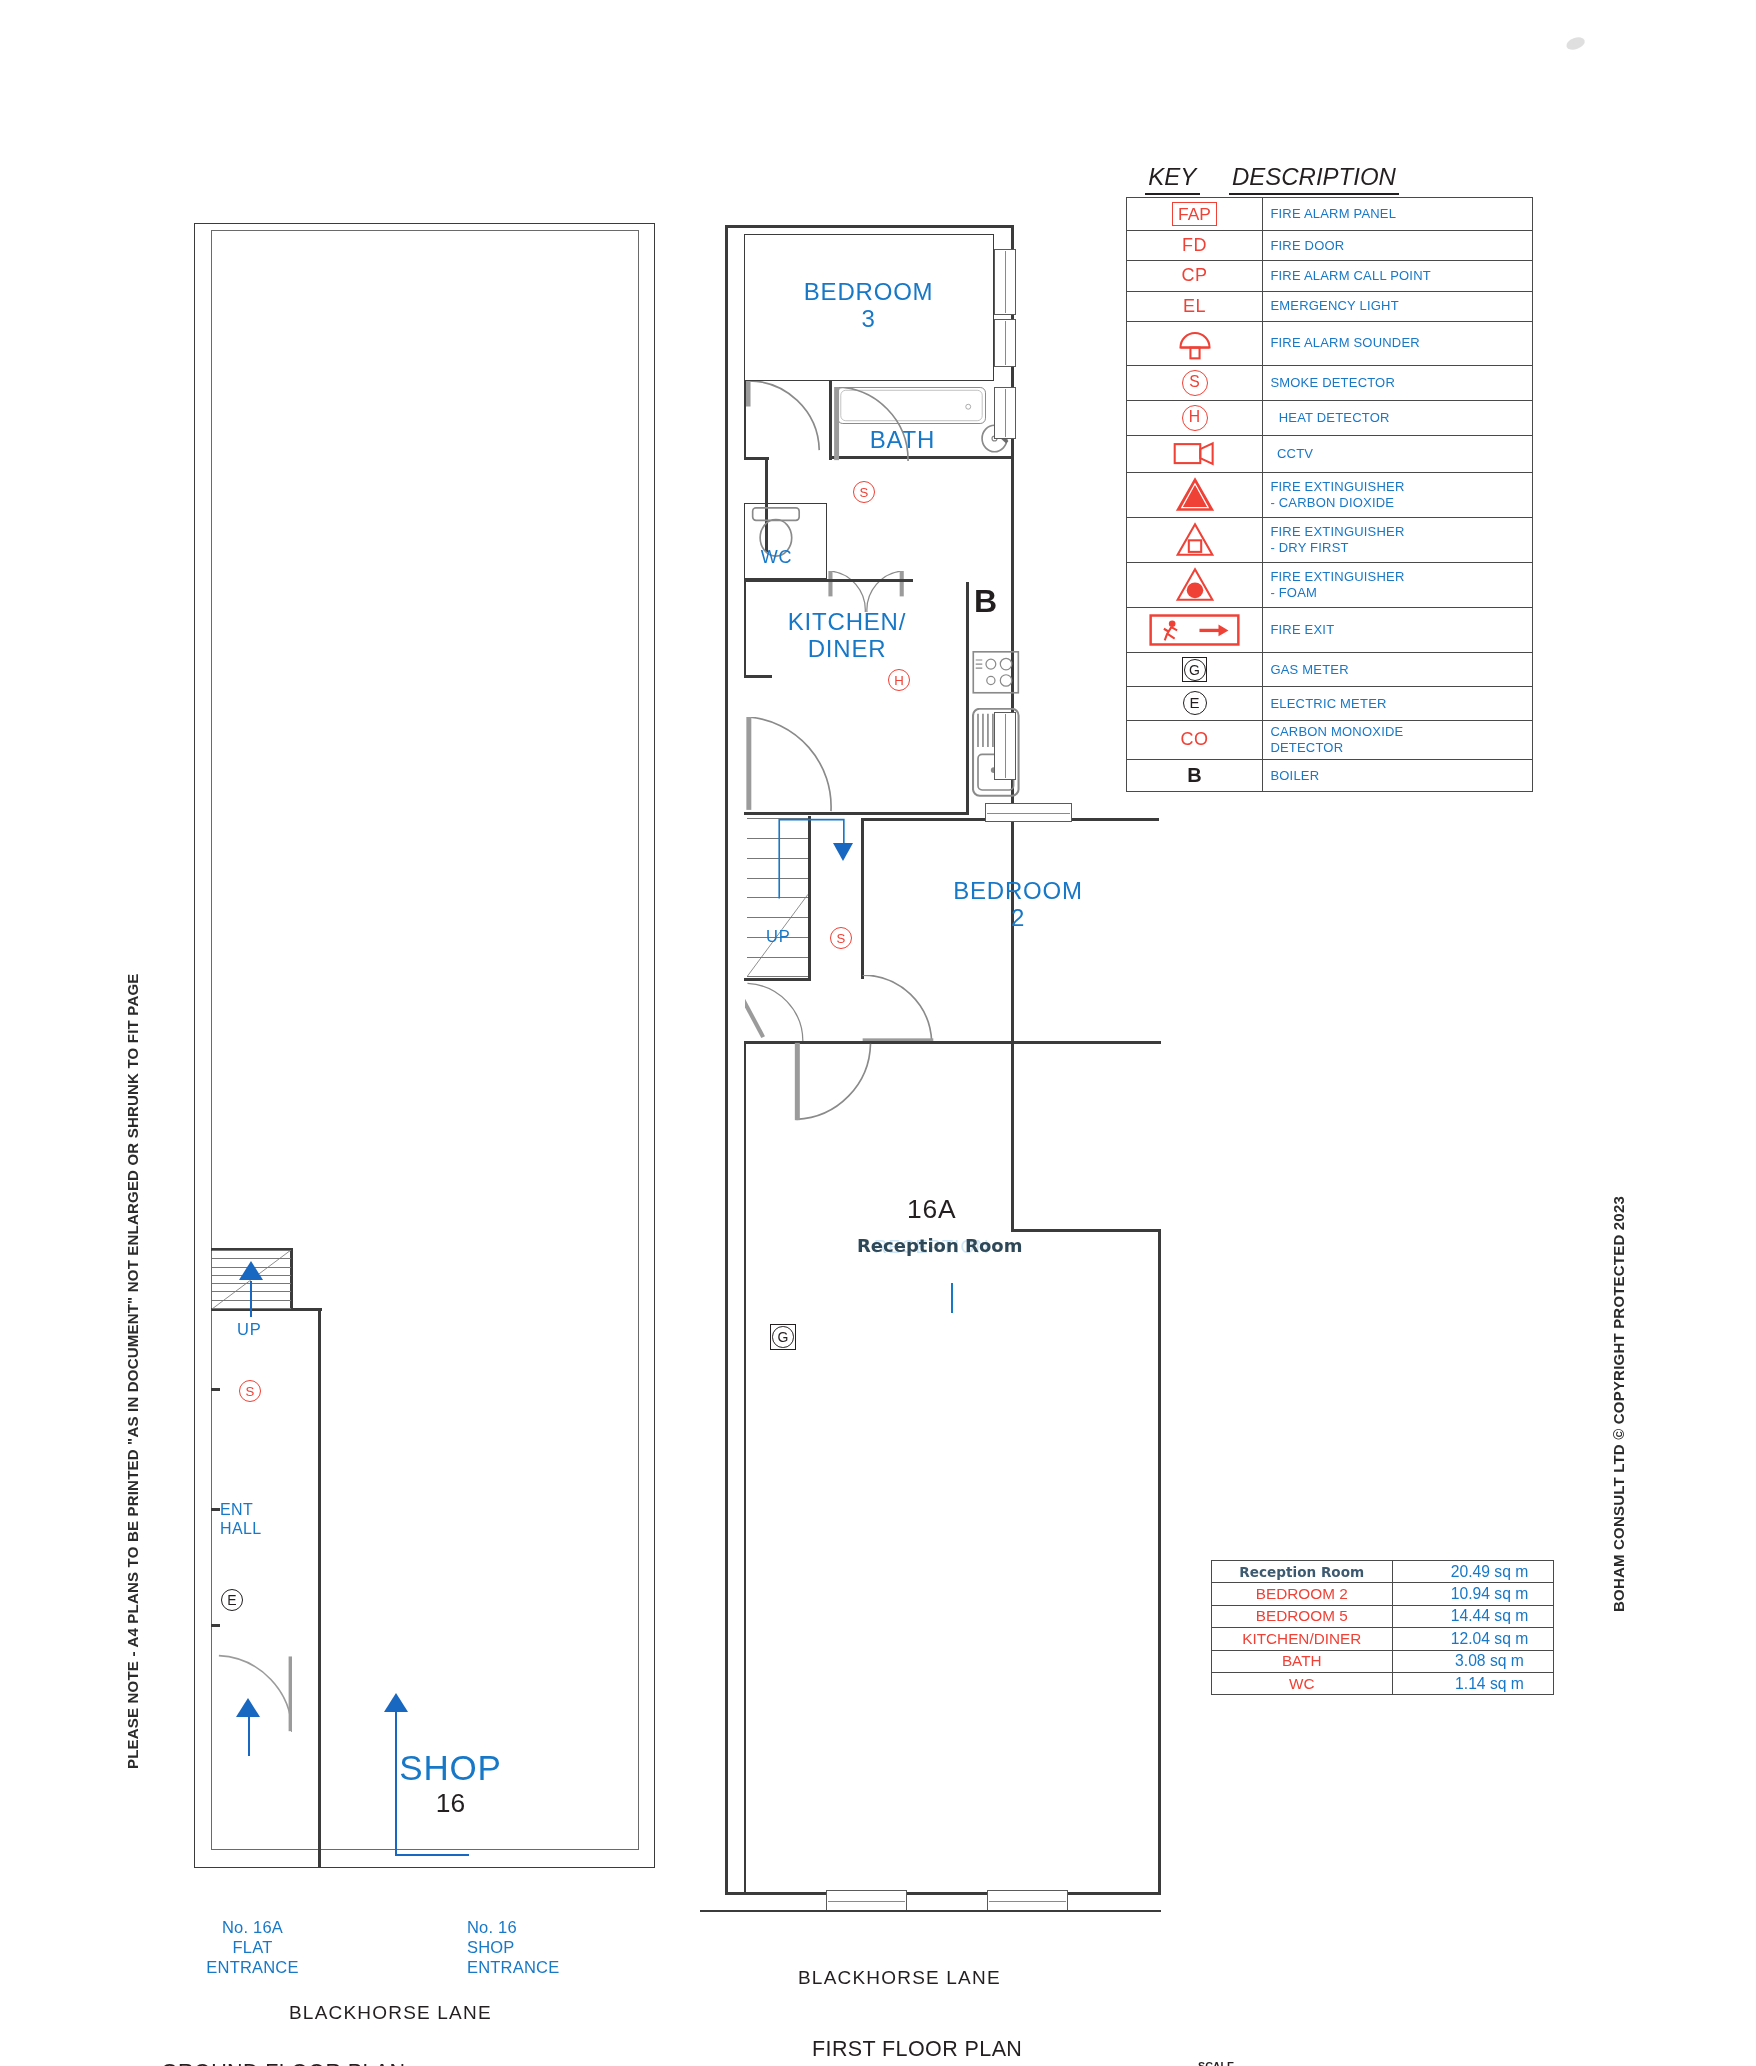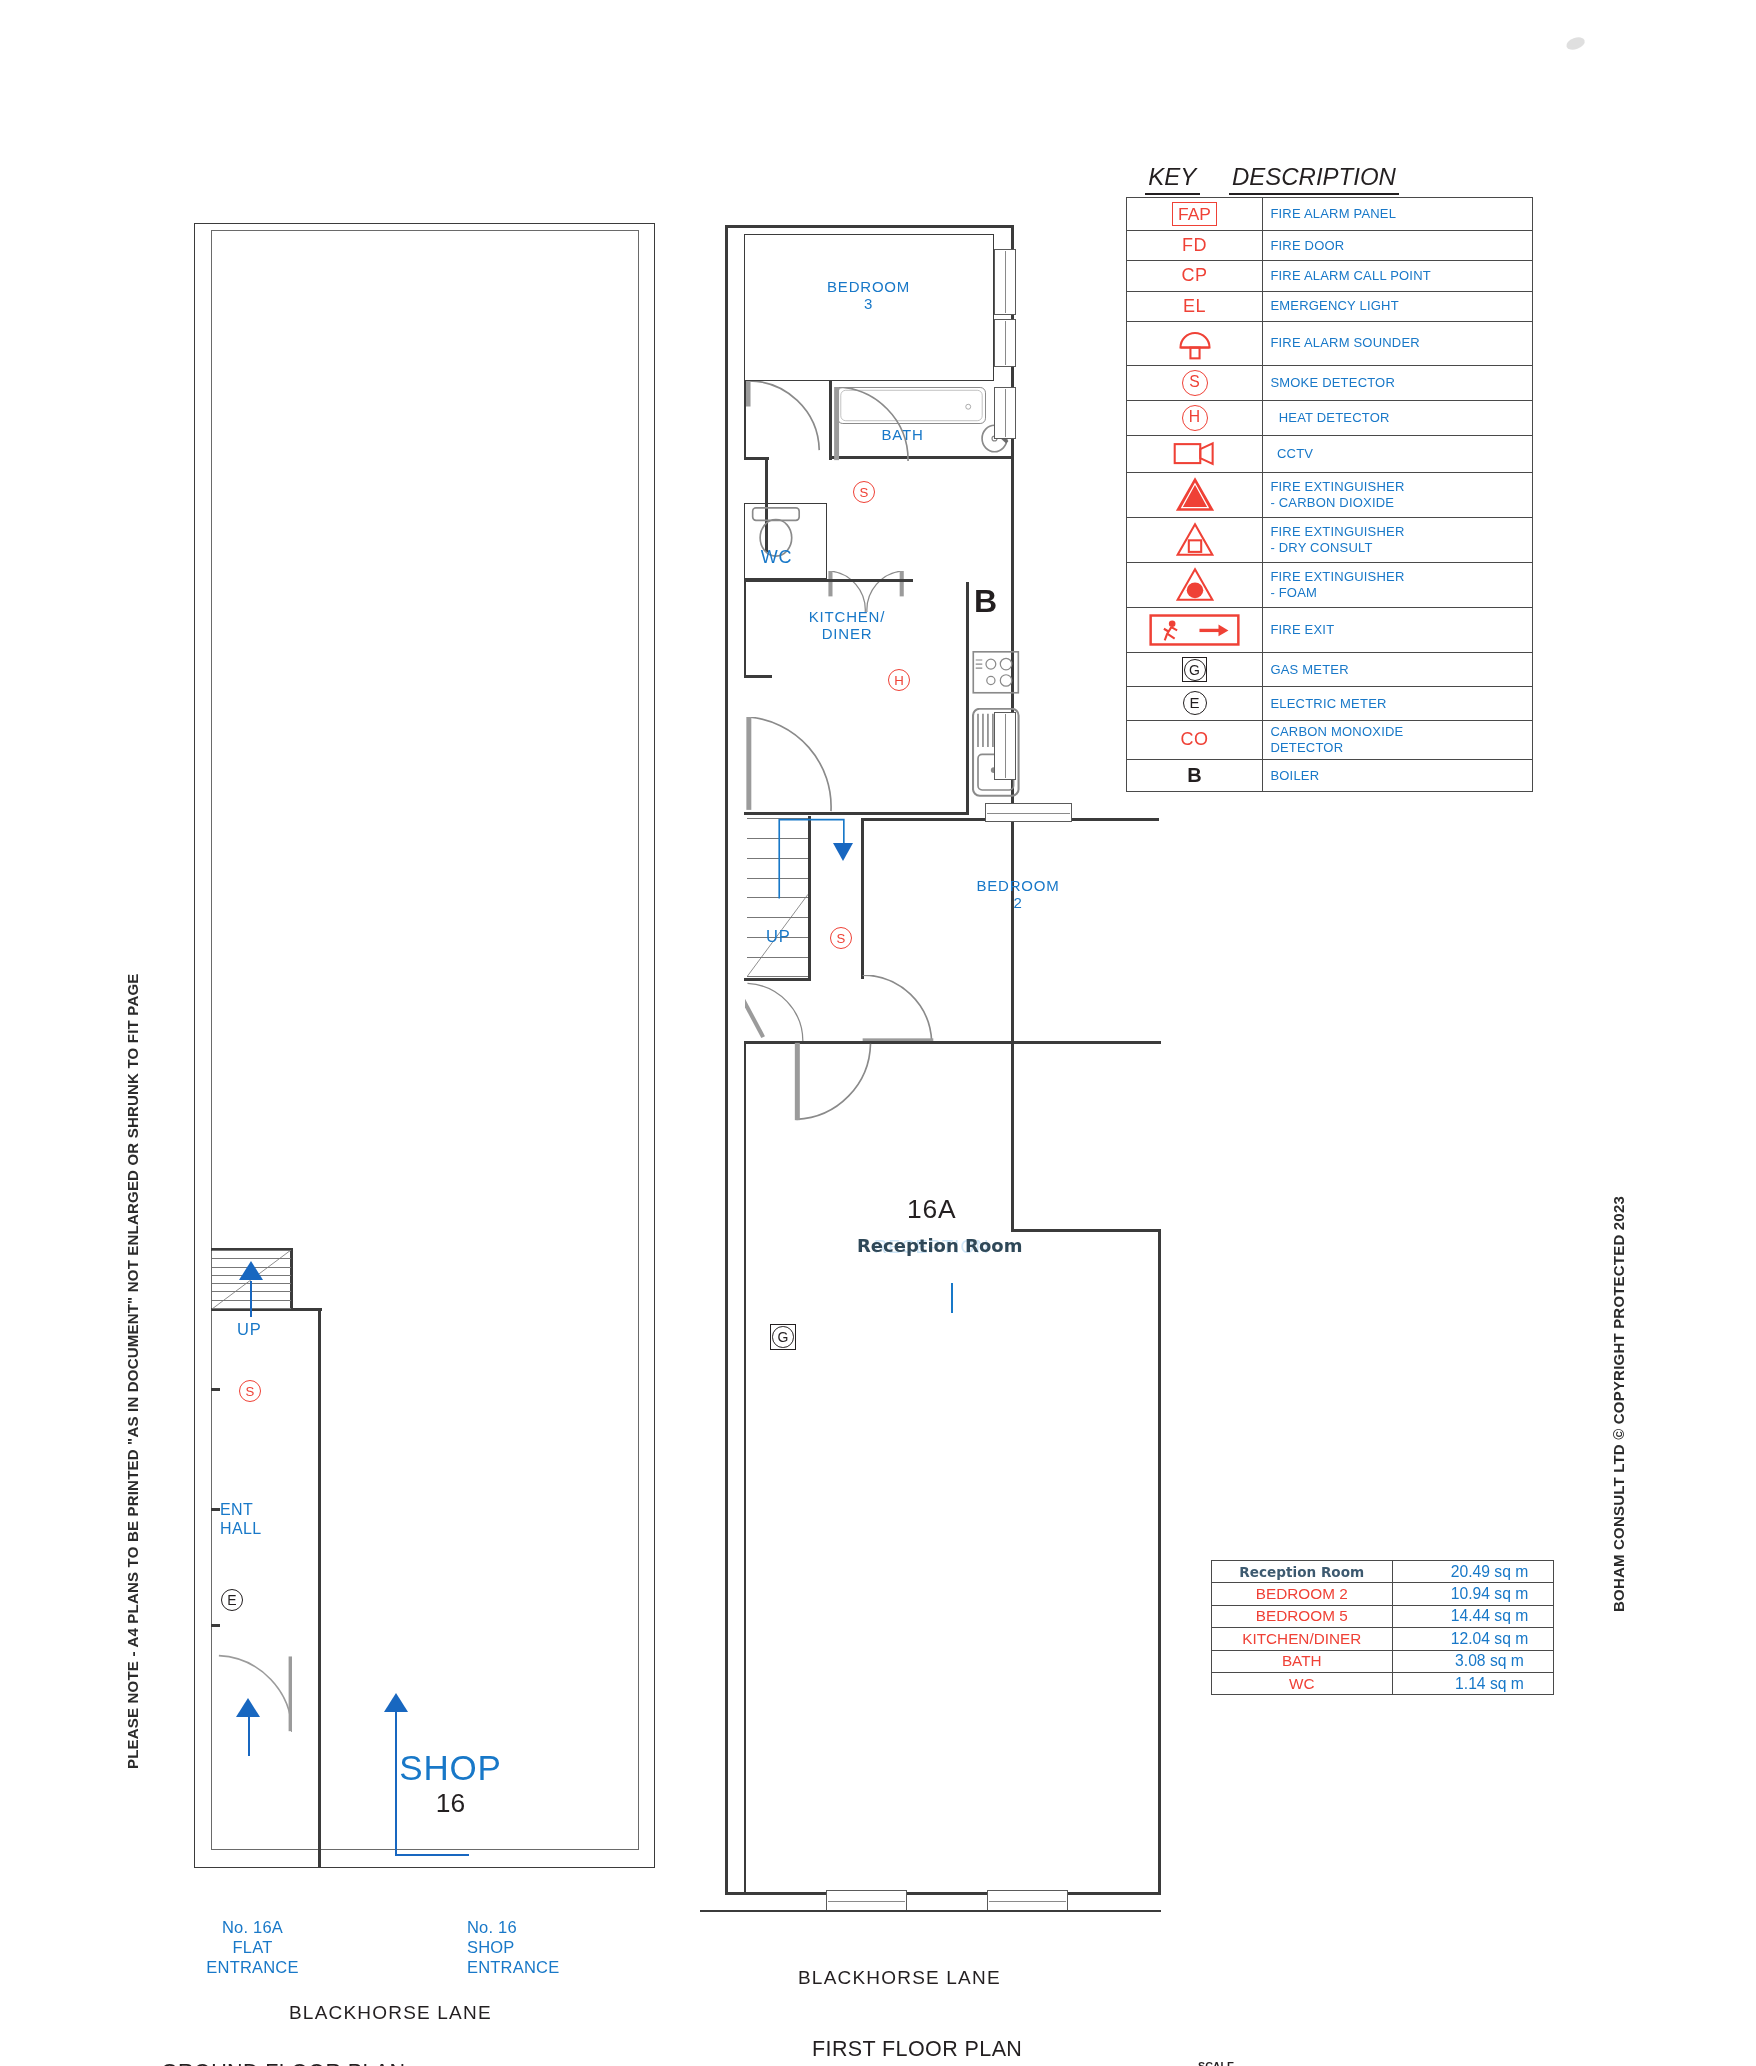--- a/index.html
+++ b/index.html
@@ -36,21 +36,21 @@
   
   .plan { position:absolute; }
   .wall { position:absolute; background:#3b3b3b; }
   .wallbox { position:absolute; border:1.2px solid #3b3b3b; background:transparent; }
   .thinbox { position:absolute; border:0.8px solid #6a6a6a; }
   .lbl { position:absolute; white-space:nowrap; }
   .blue { color:#1878c8; }
 
   .roomlabel{
     color:#1878c8;
-    font-size:15px;
+    font-size:24px;
     letter-spacing:0.8px;
     text-align:center;
     line-height:1.12;
   }
   .roomlabel.small{ font-size:18px; }
 
   
   .sym-circ{
     position:absolute;
     border:1.7px solid #ef4136;
@@ -513,21 +513,21 @@
 
     <tr>
       <td class="sym">
         <svg width="38" height="35" viewBox="0 0 92 84">
           <path d="M46,5 L88,79 L4,79 Z" fill="none" stroke="#ef4136" stroke-width="5"></path>
           <rect x="31" y="44" width="30" height="28" fill="none" stroke="#ef4136" stroke-width="5"></rect>
         </svg>
       </td>
       <td class="desc">
         <div>FIRE EXTINGUISHER</div>
-        <div>- DRY CONSULT</div>
+        <div>- DRY FIRST</div>
       </td>
     </tr>
 
     <tr>
       <td class="sym">
         <svg width="38" height="35" viewBox="0 0 92 84">
           <path d="M46,5 L88,79 L4,79 Z" fill="none" stroke="#ef4136" stroke-width="5"></path>
           <ellipse cx="46" cy="56" rx="20" ry="19" fill="#ef4136"></ellipse>
         </svg>
       </td>

